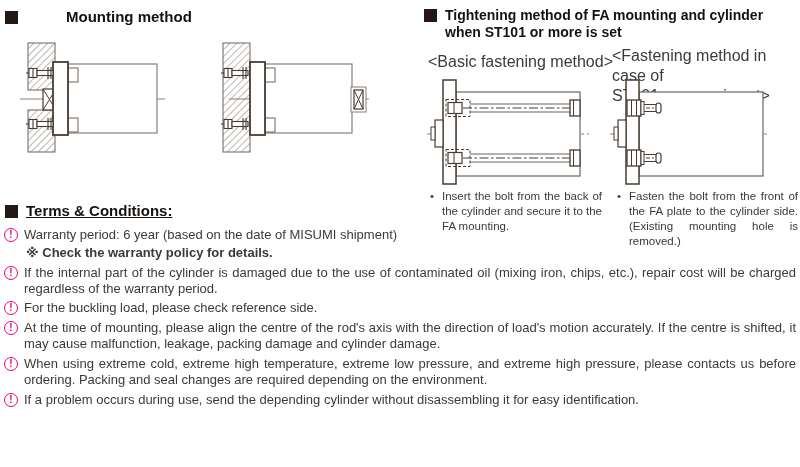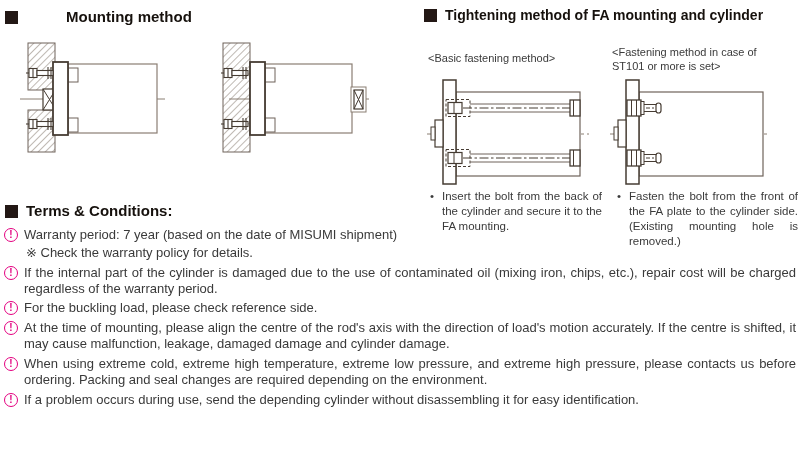--- a/index.html
+++ b/index.html
@@ -8,36 +8,36 @@
     font-family:"Liberation Sans","DejaVu Sans",sans-serif;
     color:#3a3a3a;overflow:hidden;
   }
   .abs{position:absolute;}
   
   .heading{display:flex;align-items:flex-start;gap:8px;font-weight:bold;color:#16110d;}
   .sq{width:13px;height:13px;background:#231815;flex:none;margin-top:2px;}
   .h-lg{font-size:15px;line-height:1.1;}
   .h-md{font-size:14px;line-height:1.18;}
   
-  .dg-label{font-size:11px;color:#3a3a3a;line-height:1.25;white-space:pre-line;}
+  .dg-label{font-size:16px;color:#3a3a3a;line-height:1.25;white-space:pre-line;}
   
   .note{display:flex;gap:4px;font-size:11.5px;line-height:1.3;color:#3a3a3a;}
   .note .bullet{flex:none;width:8px;}
   .note .note-text{text-align:justify;}
   
   .terms-list{position:absolute;left:4px;top:227px;width:792px;}
   .term{display:flex;gap:6px;margin-bottom:4px;font-size:13px;line-height:1.22;}
   .warn-icon{
     flex:none;width:12px;height:12px;margin-top:1px;
     border:1.4px solid #e4007f;border-radius:50%;
     color:#e4007f;font-weight:bold;font-size:10px;line-height:12px;text-align:center;
   }
   .term-body{flex:1;}
   .term-text{text-align:justify;}
-  .term-sub{margin-top:2px;padding-left:2px;}
+  .term-sub{margin-top:2px;padding-left:2px;font-weight:bold;}
   svg{display:block;}
 </style>
 </head>
 <body>
 
 <div class="abs heading h-lg" style="left:5px;top:9px;gap:48px;">
   <span class="sq"></span>
   <span>Mounting method</span>
 </div>
 
@@ -114,20 +114,21 @@
     <line x1="48" y1="83" x2="48" y2="95"></line>
       <line x1="51" y1="83" x2="51" y2="95"></line>
     <line x1="26" y1="89" x2="29" y2="89"></line>
   </g>
 </svg>
 
 <div class="abs heading h-md" style="left:424px;top:7px;width:372px;">
   <span class="sq"></span>
   <span>
     <span>Tightening method of FA mounting and cylinder</span><br>
+    <span>when ST101 or more is set</span>
   </span>
 </div>
 
 <div class="abs dg-label" style="left:428px;top:52px;">&lt;Basic fastening method&gt;</div>
 <div class="abs dg-label" style="left:612px;top:46px;width:180px;">&lt;Fastening method in case of
 ST101 or more is set&gt;</div>
 
 <svg class="abs" style="left:423px;top:76px;" width="190" height="112" viewBox="0 0 190 112">
 
   <line x1="4" y1="58" x2="166" y2="58" stroke="#8a7e73" stroke-width="1" stroke-dasharray="11 3 3 3"></line>
@@ -198,49 +199,49 @@
 
 <div class="abs note" style="left:430px;top:189px;width:172px;">
   <span class="bullet">•</span>
   <span class="note-text">Insert the bolt from the back of the cylinder and secure it to the FA mounting.</span>
 </div>
 <div class="abs note" style="left:617px;top:189px;width:181px;">
   <span class="bullet">•</span>
   <span class="note-text">Fasten the bolt from the front of the FA plate to the cylinder side. (Existing mounting hole is removed.)</span>
 </div>
 
-<div class="abs heading h-lg" style="left:5px;top:203px;">
+<div class="abs heading h-lg" style="left:5px;top:203px;text-decoration:underline;">
   <span class="sq"></span>
   <span>Terms &amp; Conditions:</span>
 </div>
 
 <div class="terms-list">
   <div class="term">
     <span class="warn-icon">!</span>
     <div class="term-body">
-      <div class="term-text">Warranty period: 7 year (based on the date of MISUMI shipment)</div>
+      <div class="term-text">Warranty period: 6 year (based on the date of MISUMI shipment)</div>
       <div class="term-sub">※ Check the warranty policy for details.</div>
     </div>
   </div>
   <div class="term">
     <span class="warn-icon">!</span>
     <div class="term-body">
         <div class="term-text">If the internal part of the cylinder is damaged due to the use of contaminated oil (mixing iron, chips, etc.), repair cost will be charged regardless of the warranty period.</div>
       </div>
   </div>
   <div class="term">
     <span class="warn-icon">!</span>
     <div class="term-body">
         <div class="term-text">For the buckling load, please check reference side.</div>
       </div>
   </div>
   <div class="term">
     <span class="warn-icon">!</span>
     <div class="term-body">
-        <div class="term-text">At the time of mounting, please align the centre of the rod's axis with the direction of load's motion accurately. If the centre is shifted, it may cause malfunction, leakage, damaged damage and cylinder damage.</div>
+        <div class="term-text">At the time of mounting, please align the centre of the rod's axis with the direction of load's motion accurately. If the centre is shifted, it may cause malfunction, leakage, packing damage and cylinder damage.</div>
       </div>
   </div>
   <div class="term">
     <span class="warn-icon">!</span>
     <div class="term-body">
         <div class="term-text">When using extreme cold, extreme high temperature, extreme low pressure, and extreme high pressure, please contacts us before ordering. Packing and seal changes are required depending on the environment.</div>
       </div>
   </div>
   <div class="term">
     <span class="warn-icon">!</span>

